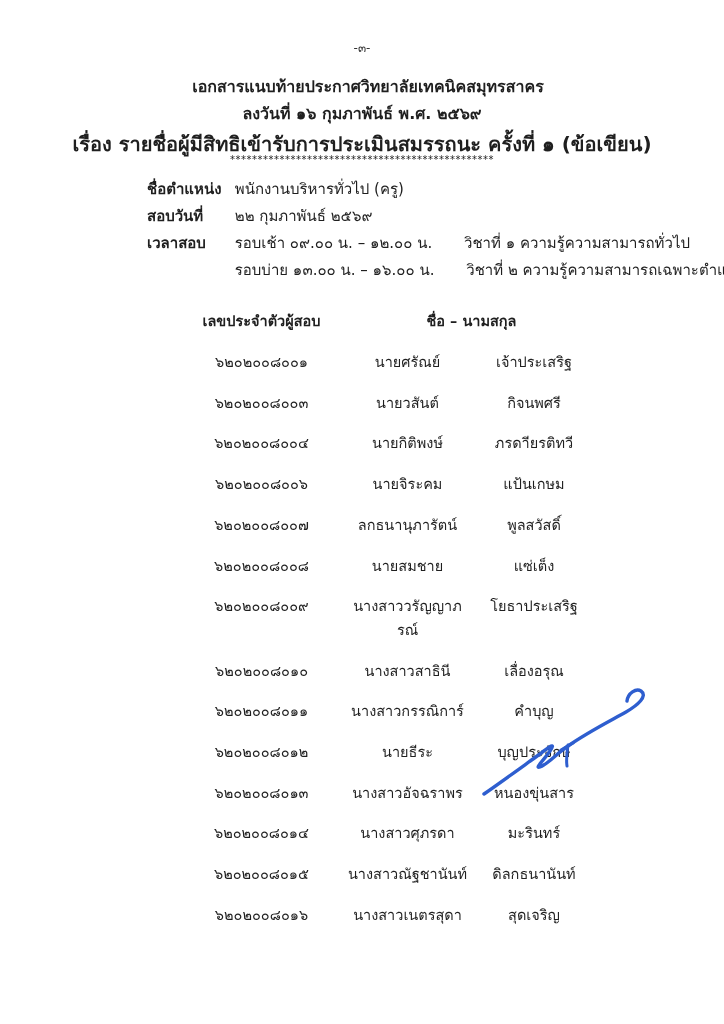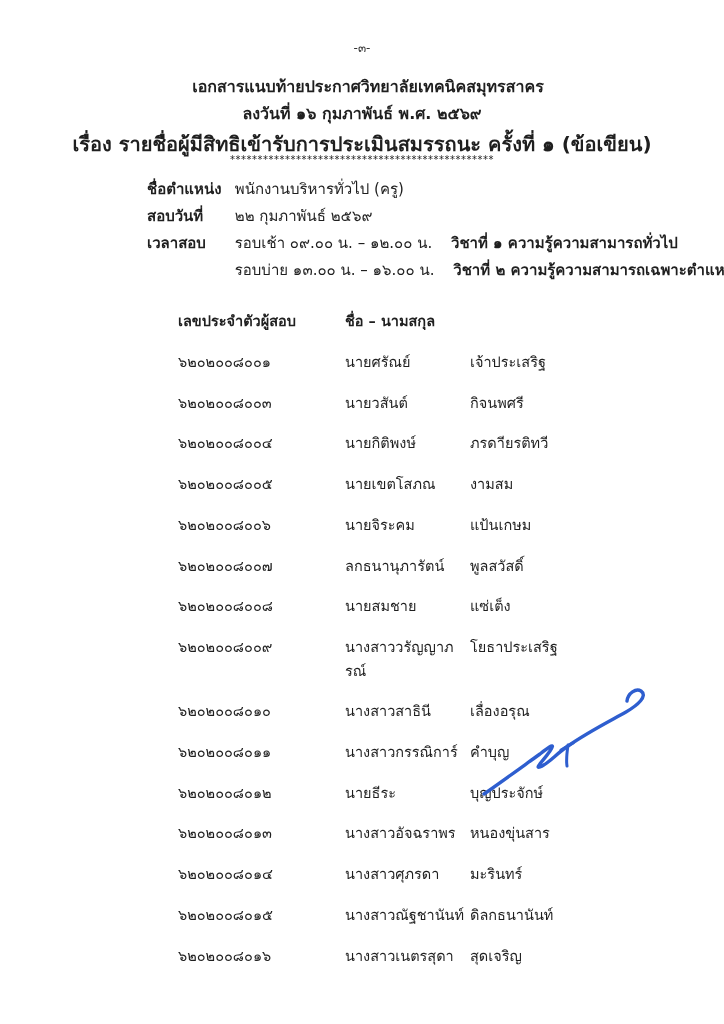--- a/index.html
+++ b/index.html
@@ -45,29 +45,30 @@
     font-size: 15px;
     line-height: 27px;
   }
   .detail-row { white-space: nowrap; }
   .detail-label {
     display: inline-block;
     width: 83px;
     font-weight: bold;
   }
   .detail-label.wide { width: auto; margin-right: 10px; }
-  .subject { margin-left: 14px; font-weight: bold; }
+  .subject { margin-left: 27px; }
   .inline-gap { margin-right: 9px; }
   .room-label { font-weight: bold; margin-right: 9px; }
   .table {
     position: absolute;
     left: 178px;
     top: 308px;
     width: 420px;
     font-size: 14.5px;
+    text-align: center;
   }
   .table-header {
     display: grid;
     grid-template-columns: 167px 1fr;
     font-weight: bold;
     line-height: 26px;
     margin-bottom: 2px;
   }
   .table-row {
     display: grid;
@@ -135,25 +136,20 @@
           <span>นายวสันต์</span>
           <span>กิจนพศรี</span>
         </div>
 
         <div class="table-row">
           <span>๖๒๐๒๐๐๘๐๐๔</span>
           <span>นายกิติพงษ์</span>
           <span>ภรดาียรติทวี</span>
         </div>
 
-        <div class="table-row">
-          <span>๖๒๐๒๐๐๘๐๐๕</span>
-          <span>นายเขตโสภณ</span>
-          <span>งามสม</span>
-        </div>
 
         <div class="table-row">
           <span>๖๒๐๒๐๐๘๐๐๖</span>
           <span>นายจิระคม</span>
           <span>แป้นเกษม</span>
         </div>
 
         <div class="table-row">
           <span>๖๒๐๒๐๐๘๐๐๗</span>
           <span>ลกธนานุภารัตน์</span>

